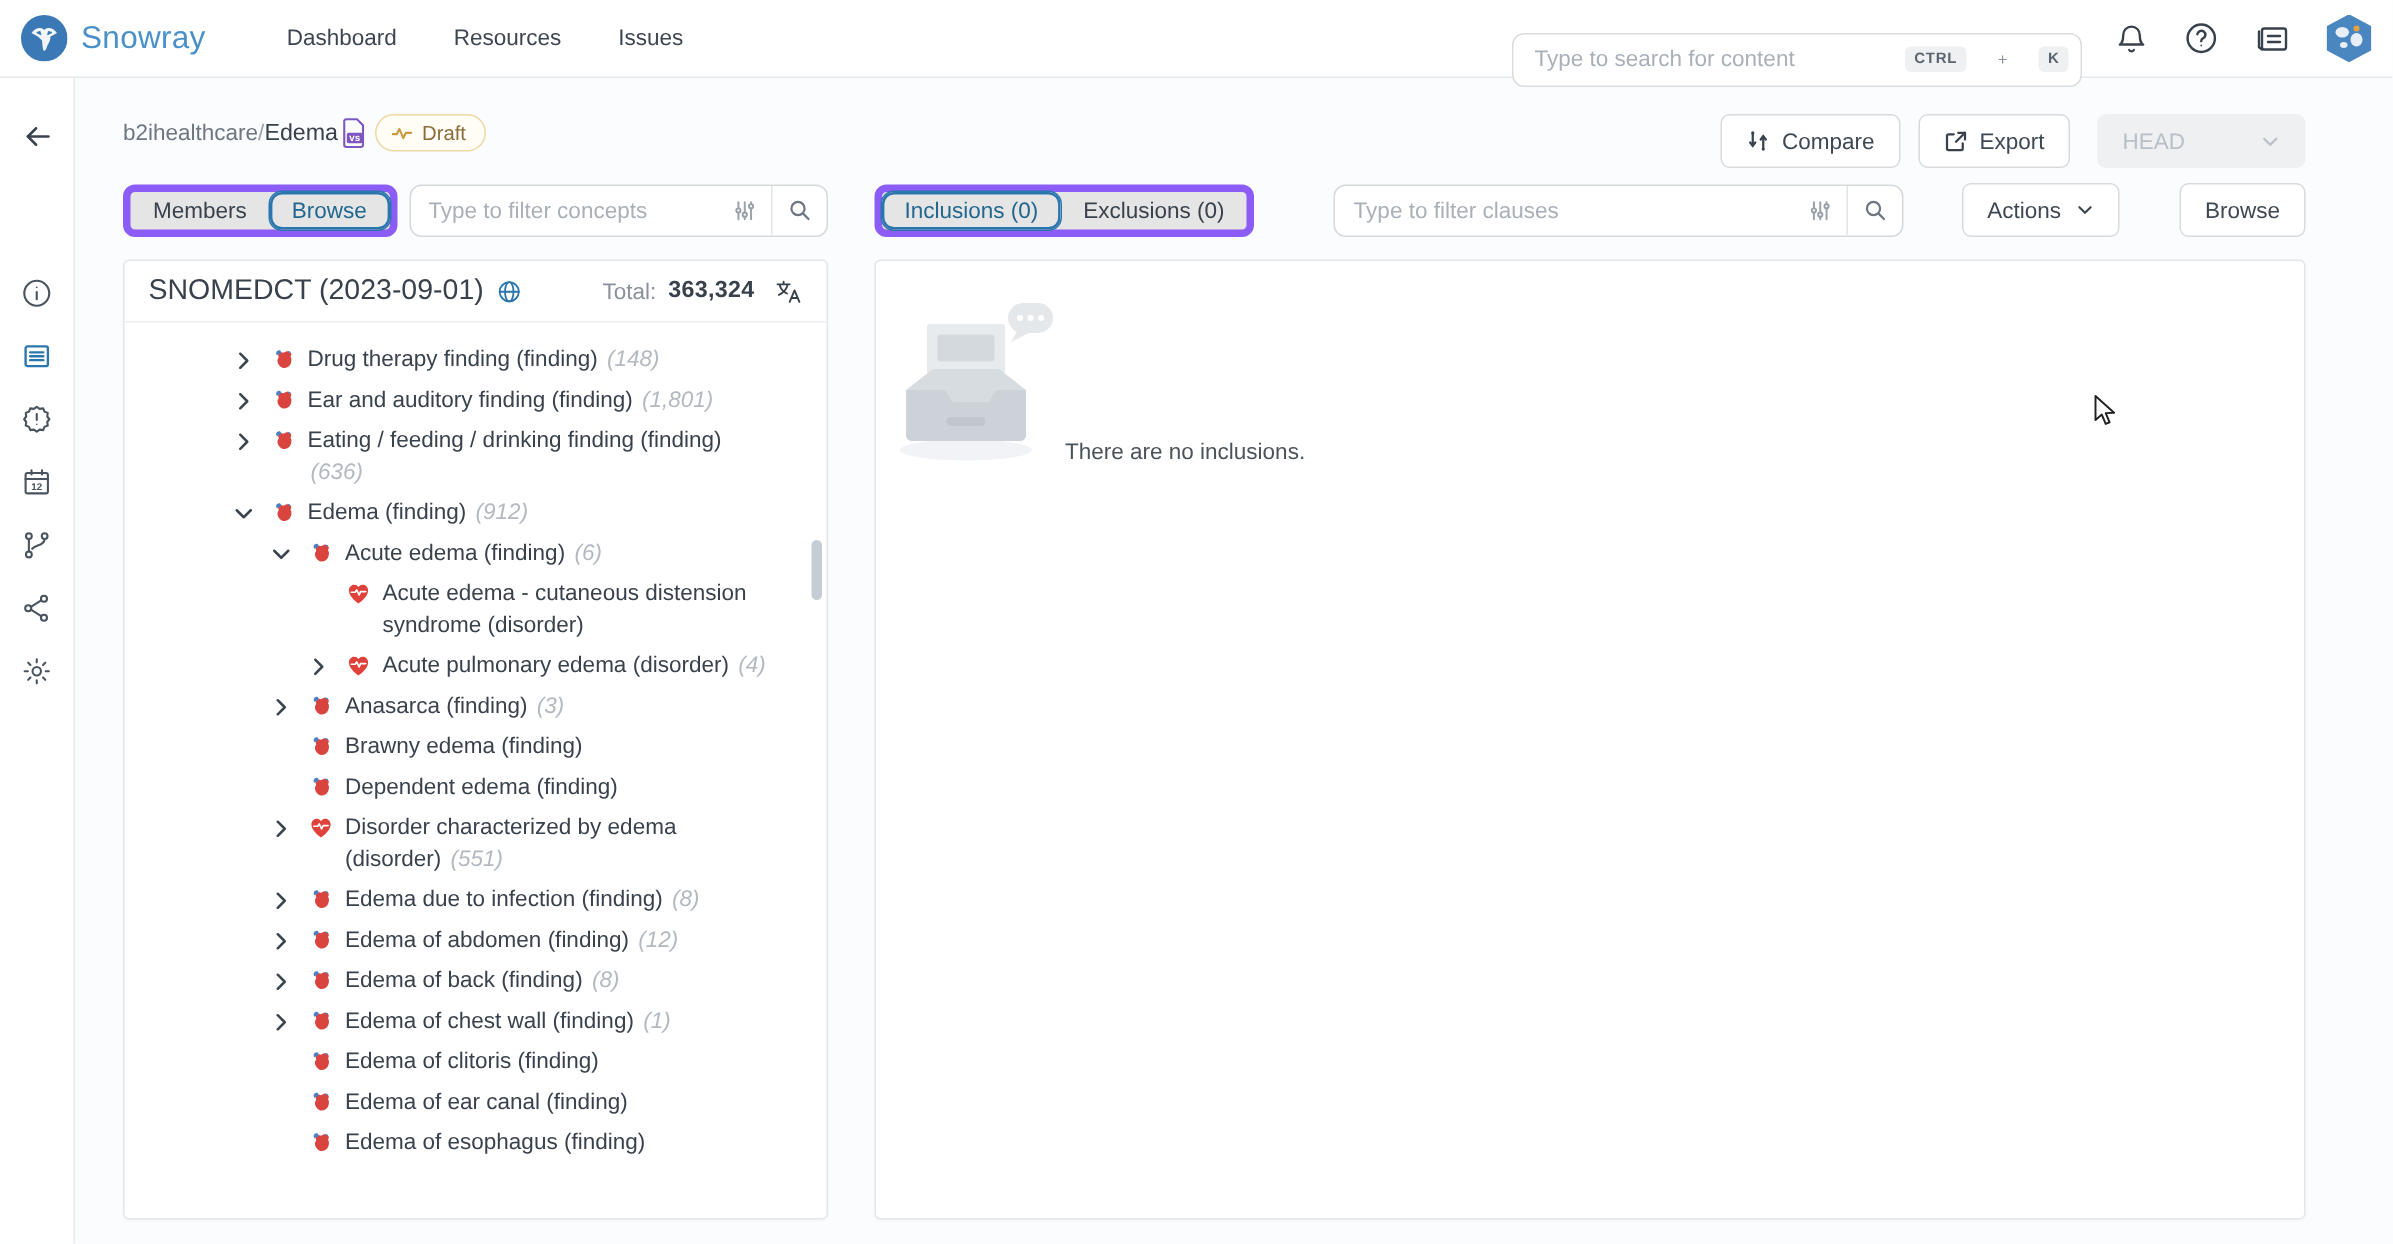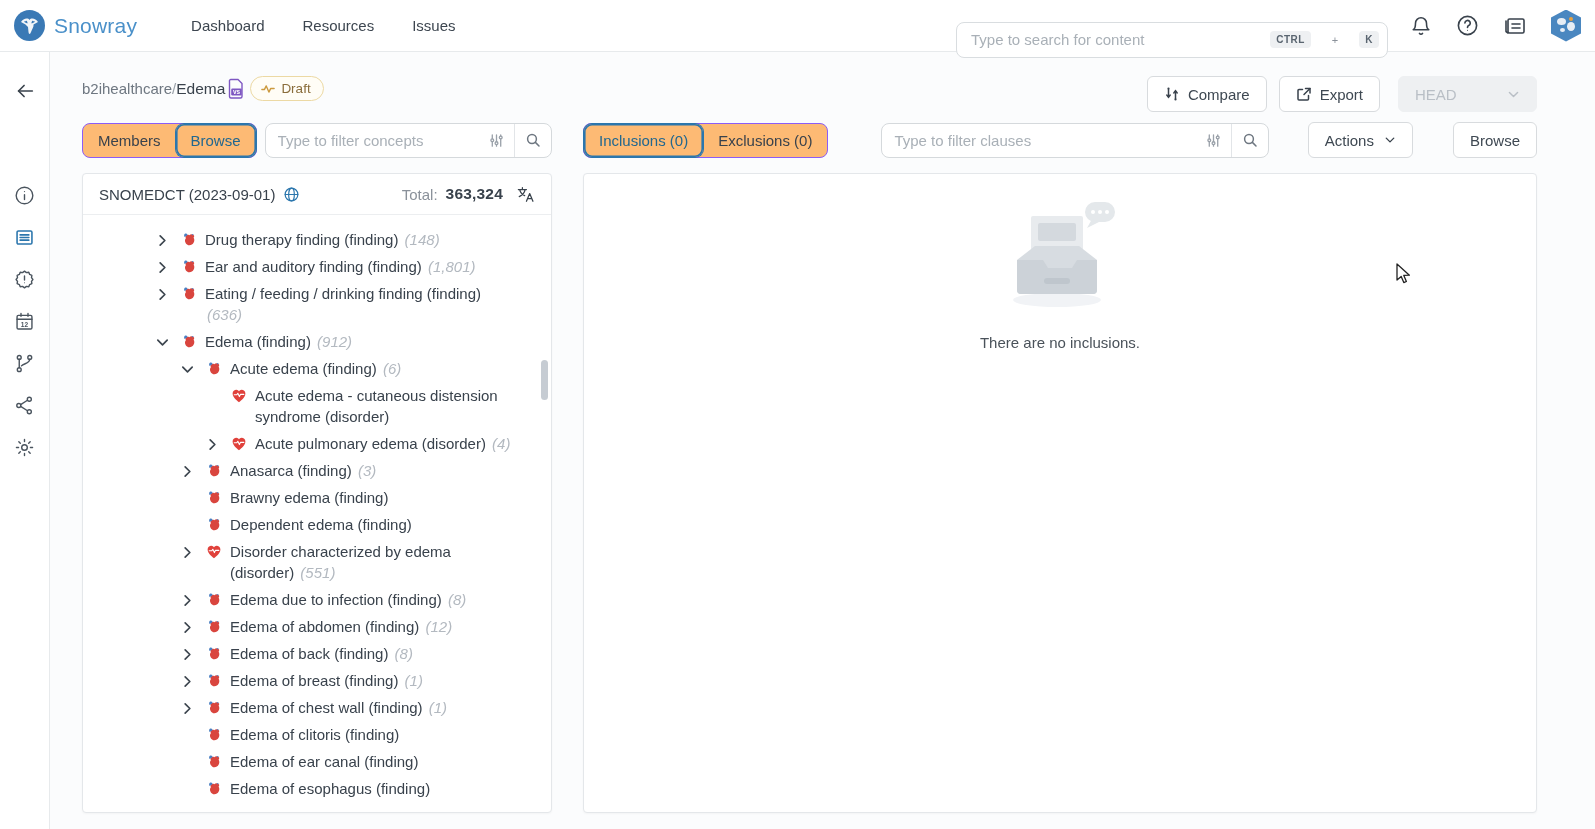--- a/index.html
+++ b/index.html
@@ -15,21 +15,21 @@
   .navbar {
     position:absolute; top:0; left:0; right:0; height:52px;
     background:#fff; border-bottom:1px solid #e7eaec;
     display:flex; align-items:center; padding:0 14px; z-index:5;
   }
   .brand { display:flex; align-items:center; gap:9px; }
   .brand-name { color:#4a90c9; font-size:21px; font-weight:400; letter-spacing:.2px; }
   .nav-links { display:flex; gap:38px; margin-left:54px; }
   .nav-link { color:#3d4650; font-size:15px; cursor:pointer; }
   .nav-search {
-    margin-left:auto; width:432px; height:36px; border:1px solid #d9dde0;
+    margin-left:auto; width:380px; height:36px; border:1px solid #d9dde0;
     border-radius:8px; display:flex; align-items:center; padding:0 8px 0 14px;
     background:#fff;
     margin-top:28px;
   }
   .nav-search input {
     border:none; outline:none; flex:1; font-size:15px; color:#3e4852;
     font-family:inherit; background:transparent;
   }
   .nav-search input::placeholder { color:#a9b0b7; }
   .kbd-group { display:flex; align-items:center; gap:21px; color:#8a919a; font-size:11px; }
@@ -79,21 +79,21 @@
     font-size:15px; color:#3e4852; cursor:pointer; font-family:inherit;
   }
   .btn-disabled {
     background:#eef0f2; border-color:#eef0f2; color:#b9bfc6; cursor:default;
     width:139px; justify-content:space-between; margin-left:6px;
   }
 
   
   .toolbar-row { position:absolute; top:70px; left:32px; right:58px; display:flex; align-items:center; }
   .seg {
-    display:flex; background:#fdba74; border:1px solid #8b5cf6; border-radius:8px; height:35px;
+    display:flex; background:#e5e5e5; border:5px solid #8b5cf6; border-radius:8px; height:35px;
   }
   .seg-item {
     display:flex; align-items:center; padding:0 15px; font-size:15px; color:#39424c;
     cursor:pointer; border-radius:8px; white-space:nowrap;
   }
   .seg-item.active {
     box-shadow:0 0 0 1.6px #2b76ad inset, 0 0 0 1px #2b76ad;
     color:#21678f; border-radius:8px;
   }
   .filterbox {
@@ -119,21 +119,21 @@
     position:absolute; top:121px; bottom:16px; background:#fff;
     border:1px solid #e4e7ea; border-radius:4px; box-shadow:0 1px 2px rgba(40,50,60,.04);
   }
   .panel-tree { left:32px; width:470px; overflow:hidden; }
   .panel-clauses { left:533px; right:58px; }
 
   .tree-head {
     height:41px; display:flex; align-items:center; padding:0 16px;
     border-bottom:1px solid #eceef0;
   }
-  .cs-name { font-size:15px; color:#39424c; display:flex; align-items:center; gap:8px; }
+  .cs-name { font-size:19px; color:#39424c; display:flex; align-items:center; gap:8px; }
   .tree-head-right { margin-left:auto; display:flex; align-items:center; gap:8px; }
   .total-label { color:#8a919a; font-size:15px; }
   .total-value { color:#39424c; font-size:15.5px; font-weight:bold; letter-spacing:.2px; }
   .translate-btn { margin-left:6px; cursor:pointer; }
 
   .tree-body { position:relative; padding:11px 8px 8px 72px; overflow:hidden; height:calc(100% - 41px); }
   .tree-row { display:flex; align-items:flex-start; padding:3px 0; cursor:pointer; }
   .tw { width:26px; flex:0 0 26px; display:flex; justify-content:flex-start; padding-top:4px; }
   .ticon { width:24px; flex:0 0 24px; padding-top:3px; }
   .tlabel { font-size:15px; color:#39424c; line-height:21px; padding-right:24px; max-width:340px; }
@@ -142,21 +142,21 @@
     position:absolute; right:3px; top:145px; width:7px; height:40px;
     background:#c6ccd3; border-radius:4px; cursor:grab;
   }
 
   
   .dropzone {
     margin:19px 15px 0 15px; height:46px; border:1px dashed #ced3d8; border-radius:3px;
     display:flex; align-items:center; justify-content:center; color:#9199a1; font-size:14.5px;
     cursor:pointer;
   }
-  .empty-state { margin-top:28px; display:flex; flex-direction:column; align-items:center; }
+  .empty-state { margin-top:28px; display:flex; flex-direction:row; align-items:flex-end; }
   .empty-text { margin-top:24px; color:#4a525a; font-size:15px; }
 
   
   .fake-cursor { position:absolute; left:1396px; top:263px; z-index:50; pointer-events:none; }
 </style>
 </head>
 <body>
 
 <div class="navbar">
   <div class="brand">
@@ -606,35 +606,20 @@
               <polyline points="5.5,3 10.5,8 5.5,13"></polyline>
             </svg>
           </span>
           <span class="ticon">
             <svg width="16" height="16" viewBox="0 0 16 16">
       <path d="M8.2 3.2c1.8-1.9 5-1 5 .9 0 .9-.6 1.6-.6 1.6.9 1.2 1 3.1.1 4.9-1.2 2.6-4.6 3.6-6.6 1.9-2-1.6-2.9-4.4-1.2-6.3 0 0-.9-1.6 0-2.6.8-.9 2.4-1 3.3-.4z" fill="#d9453e"></path>
       <path d="M4.4 1.6C3 2 2.7 3.8 3.6 4.9l2.5-1.3C7 2.3 5.7 1.2 4.4 1.6z" fill="#4a7fc1"></path>
       <path d="M10.6 1.9l.9 1.6 1.3-.9z" fill="#4a7fc1"></path>
     </svg>
           </span>
-          <span class="tlabel">Edema of breast (finding) <span class="tcount">(1)</span></span>
-        </div>
-        <div class="tree-row" style="padding-left: 25px;">
-          <span class="tw">
-            <svg width="15" height="15" viewBox="0 0 16 16" fill="none" stroke="#3c454e" stroke-width="1.8" stroke-linecap="round" stroke-linejoin="round">
-              <polyline points="5.5,3 10.5,8 5.5,13"></polyline>
-            </svg>
-          </span>
-          <span class="ticon">
-            <svg width="16" height="16" viewBox="0 0 16 16">
-      <path d="M8.2 3.2c1.8-1.9 5-1 5 .9 0 .9-.6 1.6-.6 1.6.9 1.2 1 3.1.1 4.9-1.2 2.6-4.6 3.6-6.6 1.9-2-1.6-2.9-4.4-1.2-6.3 0 0-.9-1.6 0-2.6.8-.9 2.4-1 3.3-.4z" fill="#d9453e"></path>
-      <path d="M4.4 1.6C3 2 2.7 3.8 3.6 4.9l2.5-1.3C7 2.3 5.7 1.2 4.4 1.6z" fill="#4a7fc1"></path>
-      <path d="M10.6 1.9l.9 1.6 1.3-.9z" fill="#4a7fc1"></path>
-    </svg>
-          </span>
           <span class="tlabel">Edema of chest wall (finding) <span class="tcount">(1)</span></span>
         </div>
         <div class="tree-row" style="padding-left: 25px;">
           <span class="tw"></span>
           <span class="ticon">
             <svg width="16" height="16" viewBox="0 0 16 16">
       <path d="M8.2 3.2c1.8-1.9 5-1 5 .9 0 .9-.6 1.6-.6 1.6.9 1.2 1 3.1.1 4.9-1.2 2.6-4.6 3.6-6.6 1.9-2-1.6-2.9-4.4-1.2-6.3 0 0-.9-1.6 0-2.6.8-.9 2.4-1 3.3-.4z" fill="#d9453e"></path>
       <path d="M4.4 1.6C3 2 2.7 3.8 3.6 4.9l2.5-1.3C7 2.3 5.7 1.2 4.4 1.6z" fill="#4a7fc1"></path>
       <path d="M10.6 1.9l.9 1.6 1.3-.9z" fill="#4a7fc1"></path>
     </svg>

